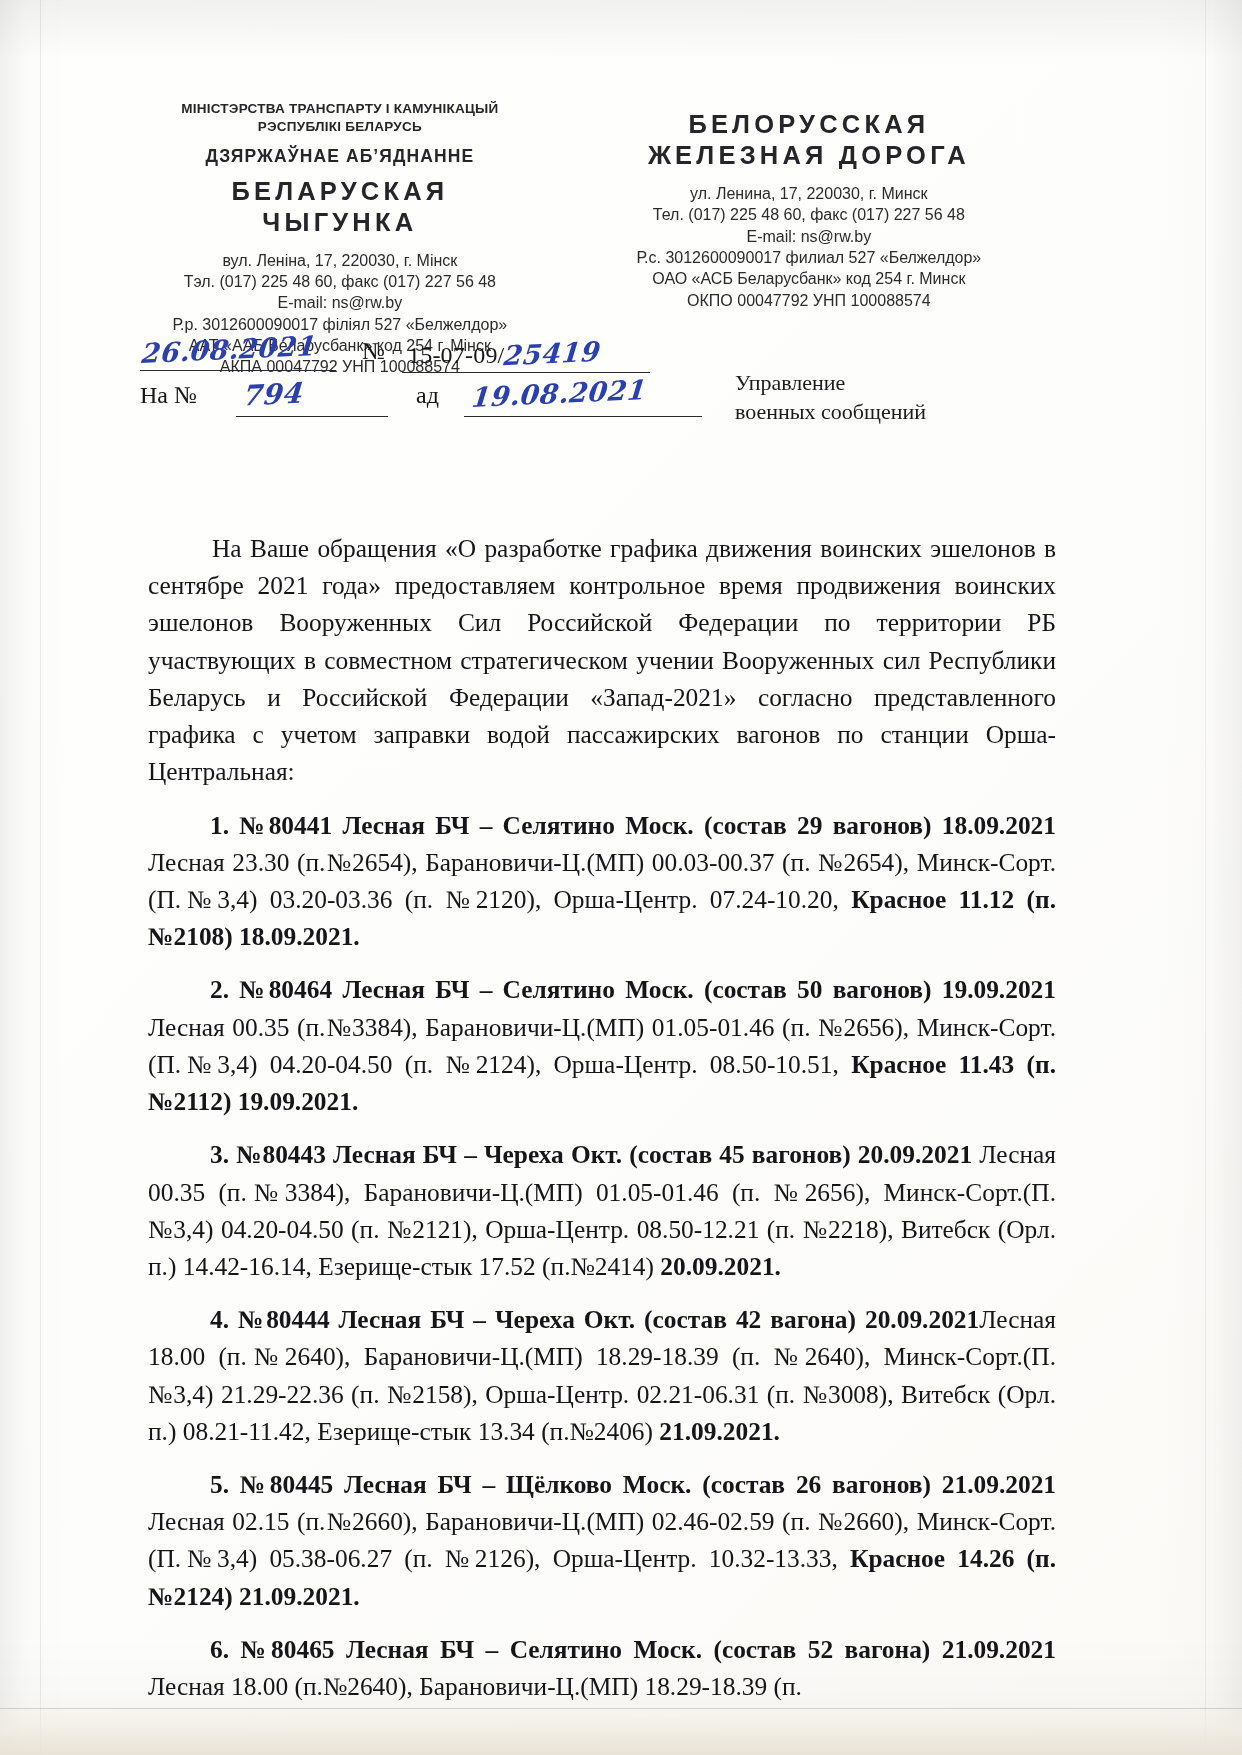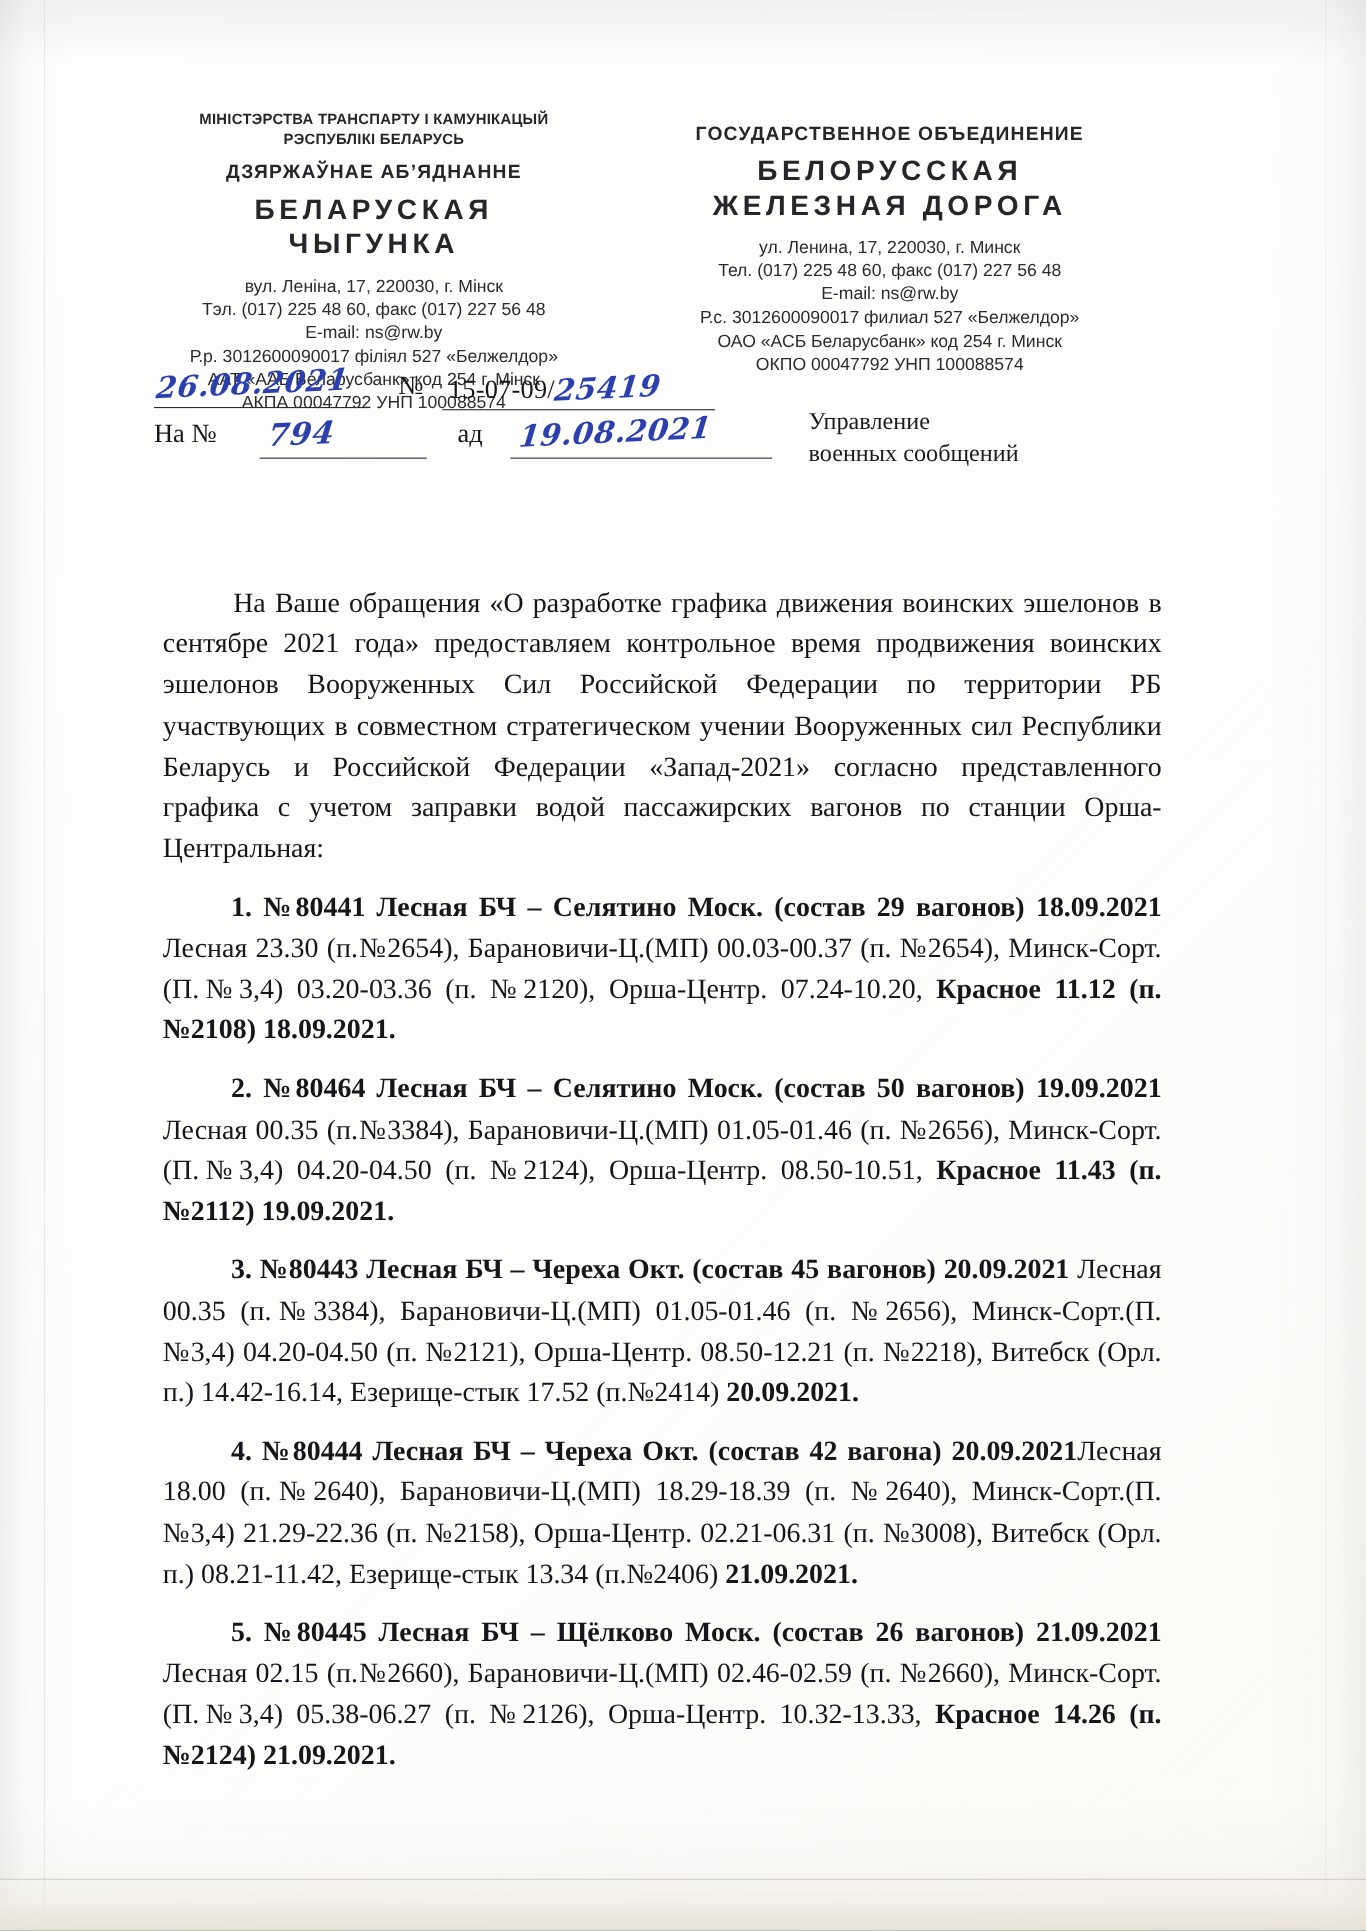--- a/index.html
+++ b/index.html
@@ -212,21 +212,20 @@
         <div>вул. Леніна, 17, 220030, г. Мінск</div>
         <div>Тэл. (017) 225 48 60, факс (017) 227 56 48</div>
         <div>E-mail: ns@rw.by</div>
         <div>Р.р. 3012600090017 філіял 527 «Белжелдор»</div>
         <div>ААТ «ААБ Беларусбанк» код 254 г. Мінск</div>
         <div>АКПА 00047792  УНП 100088574</div>
       </div>
     </div>
 
     <div class="lh-block lh-right">
-      <div class="lh-org">ГОСУДАРСТВЕННОЕ ОБЪЕДИНЕНИЕ</div>
       <div class="lh-name">БЕЛОРУССКАЯ</div>
       <div class="lh-name-2">ЖЕЛЕЗНАЯ ДОРОГА</div>
       <div class="lh-contacts">
         <div>ул. Ленина, 17, 220030, г. Минск</div>
         <div>Тел. (017) 225 48 60, факс (017) 227 56 48</div>
         <div>E-mail: ns@rw.by</div>
         <div>Р.с. 3012600090017 филиал 527 «Белжелдор»</div>
         <div>ОАО «АСБ Беларусбанк» код 254 г. Минск</div>
         <div>ОКПО 00047792  УНП 100088574</div>
       </div>
@@ -260,19 +259,20 @@
 
 
   <div class="body">
     <p class="intro">На Ваше обращения  «О разработке графика движения воинских эшелонов в сентябре 2021 года» предоставляем контрольное время продвижения воинских эшелонов Вооруженных Сил Российской Федерации по территории РБ участвующих в совместном стратегическом учении Вооруженных сил Республики Беларусь и Российской Федерации «Запад-2021» согласно представленного графика с учетом заправки водой пассажирских вагонов по станции Орша-Центральная:</p>
     <div id="items-host">
         <p class="item"><span class="b">1. </span><span class="b">№80441 Лесная БЧ – Селятино Моск. (состав 29 вагонов)</span><span class="b"> 18.09.2021</span><span> Лесная 23.30 (п.№2654), Барановичи-Ц.(МП) 00.03-00.37 (п. №2654), Минск-Сорт.(П.№3,4) 03.20-03.36 (п. №2120), Орша-Центр. 07.24-10.20, </span><span class="b">Красное 11.12 (п. №2108) 18.09.2021.</span></p>
         <p class="item"><span class="b">2. </span><span class="b">№80464 Лесная БЧ – Селятино Моск. (состав 50 вагонов)</span><span class="b"> 19.09.2021</span><span> Лесная 00.35 (п.№3384), Барановичи-Ц.(МП) 01.05-01.46 (п. №2656), Минск-Сорт.(П.№3,4) 04.20-04.50 (п. №2124), Орша-Центр. 08.50-10.51, </span><span class="b">Красное 11.43 (п. №2112) 19.09.2021.</span></p>
         <p class="item"><span class="b">3. </span><span class="b">№80443 Лесная БЧ – Череха Окт. (состав 45 вагонов)</span><span class="b"> 20.09.2021</span><span> Лесная 00.35 (п.№3384), Барановичи-Ц.(МП) 01.05-01.46 (п. №2656), Минск-Сорт.(П.№3,4) 04.20-04.50 (п. №2121), Орша-Центр. 08.50-12.21 (п. №2218), Витебск (Орл. п.) 14.42-16.14, Езерище-стык 17.52 (п.№2414) </span><span class="b">20.09.2021.</span></p>
         <p class="item"><span class="b">4. </span><span class="b">№80444 Лесная БЧ – Череха Окт. (состав 42 вагона) 20.09.2021</span><span>Лесная 18.00 (п.№2640), Барановичи-Ц.(МП) 18.29-18.39 (п. №2640), Минск-Сорт.(П.№3,4) 21.29-22.36 (п. №2158), Орша-Центр. 02.21-06.31 (п. №3008), Витебск (Орл. п.) 08.21-11.42, Езерище-стык 13.34 (п.№2406) </span><span class="b">21.09.2021.</span></p>
         <p class="item"><span class="b">5. </span><span class="b">№80445 Лесная БЧ – Щёлково Моск. (состав 26 вагонов)</span><span class="b"> 21.09.2021</span><span> Лесная 02.15 (п.№2660), Барановичи-Ц.(МП) 02.46-02.59 (п. №2660), Минск-Сорт.(П.№3,4) 05.38-06.27 (п. №2126), Орша-Центр. 10.32-13.33, </span><span class="b">Красное 14.26 (п. №2124) 21.09.2021.</span></p>
+        <p class="item"><span class="b">6. </span><span class="b">№80465 Лесная БЧ – Селятино Моск. (состав 52 вагона)</span><span class="b"> 21.09.2021</span><span> Лесная 18.00 (п.№2640), Барановичи-Ц.(МП) 18.29-18.39 (п.</span></p>
       </div>
   </div>
 
   <div class="scan-bottom-line"></div>
   <div class="scan-bottom-band"></div>
 
 </div>
 
 </body></html>

